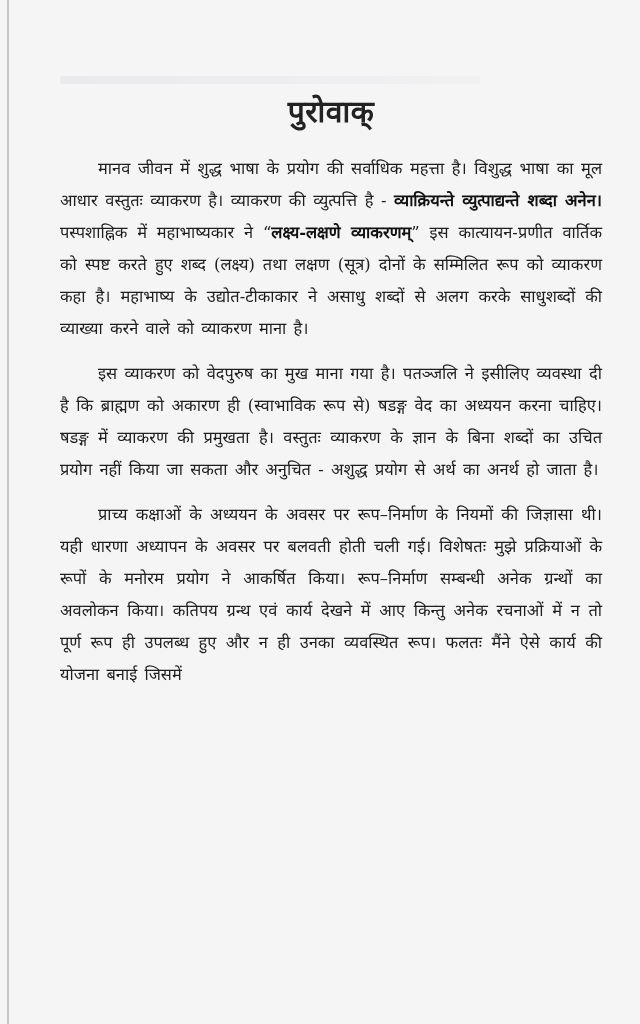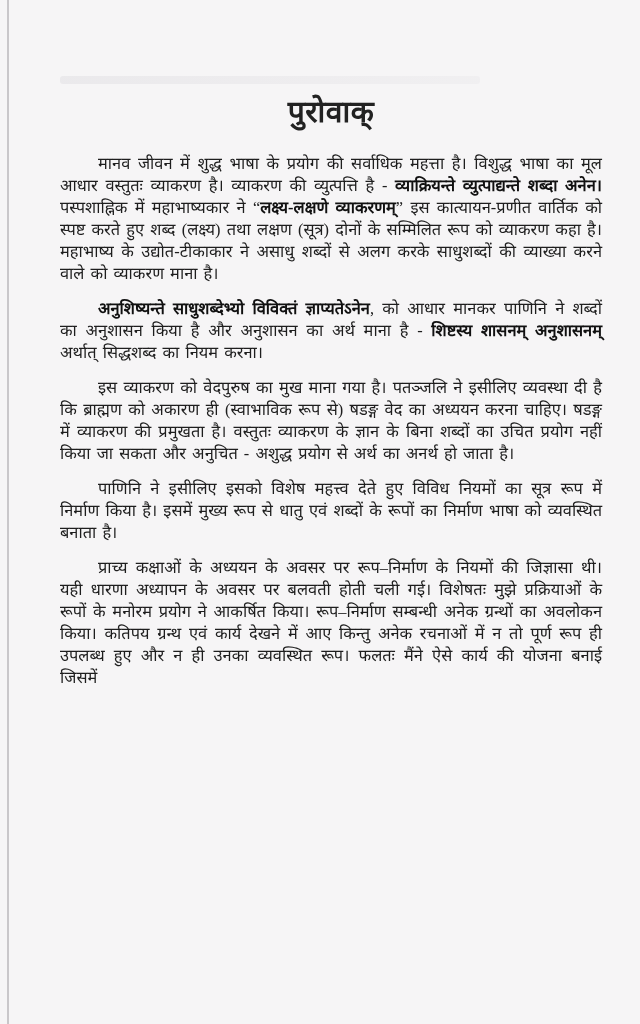--- a/index.html
+++ b/index.html
@@ -30,33 +30,32 @@
       width: 420px;
       height: 8px;
       background: linear-gradient(90deg, rgba(200,198,205,0.25), rgba(200,198,205,0.12));
       border-radius: 3px;
     }
     .page {
       position: absolute;
       left: 60px;
       top: 90px;
       width: 542px;
-      font-family: Liberation Serif, serif;
     }
     .title {
       text-align: center;
       font-size: 30px;
       font-weight: bold;
       color: #222;
       margin: 0 0 22px 0;
       letter-spacing: 0.5px;
     }
     .para {
       font-size: 16.4px;
-      line-height: 22px;
+      line-height: 32px;
       text-align: justify;
       text-indent: 38px;
       margin: 0 0 13px 0;
       word-spacing: 2px;
     }
     .para b {
       font-weight: bold;
       color: #111;
     }
   </style>
@@ -66,29 +65,23 @@
 <div class="page-edge"></div>
 <div class="bleed"></div>
 
 <div class="page">
   <h1 class="title">पुरोवाक्</h1>
 
   <p class="para">
     <span>मानव जीवन में शुद्ध भाषा के प्रयोग की सर्वाधिक महत्ता है। विशुद्ध भाषा का मूल आधार वस्तुतः व्याकरण है। व्याकरण की व्युत्पत्ति है - </span><b>व्याक्रियन्ते व्युत्पाद्यन्ते शब्दा अनेन।</b><span> पस्पशाह्निक में महाभाष्यकार ने “</span><b>लक्ष्य-लक्षणे व्याकरणम्</b><span>” इस कात्यायन-प्रणीत वार्तिक को स्पष्ट करते हुए शब्द (लक्ष्य) तथा लक्षण (सूत्र) दोनों के सम्मिलित रूप को व्याकरण कहा है। महाभाष्य के उद्योत-टीकाकार ने असाधु शब्दों से अलग करके साधुशब्दों की व्याख्या करने वाले को व्याकरण माना है।</span>
   </p>
 
-  <p class="para">
-    <b>अनुशिष्यन्ते साधुशब्देभ्यो विविक्तं ज्ञाप्यतेऽनेन</b><span>, को आधार मानकर पाणिनि ने शब्दों का अनुशासन किया है और अनुशासन का अर्थ माना है - </span><b>शिष्टस्य शासनम् अनुशासनम्</b><span> अर्थात् सिद्धशब्द का नियम करना।</span>
-  </p>
 
 
   <p class="para">
     <span>इस व्याकरण को वेदपुरुष का मुख माना गया है। पतञ्जलि ने इसीलिए व्यवस्था दी है कि ब्राह्मण को अकारण ही (स्वाभाविक रूप से) षडङ्ग वेद का अध्ययन करना चाहिए। षडङ्ग में व्याकरण की प्रमुखता है। वस्तुतः व्याकरण के ज्ञान के बिना शब्दों का उचित प्रयोग नहीं किया जा सकता और अनुचित - अशुद्ध प्रयोग से अर्थ का अनर्थ हो जाता है।</span>
   </p>
 
-  <p class="para">
-    <span>पाणिनि ने इसीलिए इसको विशेष महत्त्व देते हुए विविध नियमों का सूत्र रूप में निर्माण किया है। इसमें मुख्य रूप से धातु एवं शब्दों के रूपों का निर्माण भाषा को व्यवस्थित बनाता है।</span>
-  </p>
 
   <p class="para">
     <span>प्राच्य कक्षाओं के अध्ययन के अवसर पर रूप–निर्माण के नियमों की जिज्ञासा थी। यही धारणा अध्यापन के अवसर पर बलवती होती चली गई। विशेषतः मुझे प्रक्रियाओं के रूपों के मनोरम प्रयोग ने आकर्षित किया। रूप–निर्माण सम्बन्धी अनेक ग्रन्थों का अवलोकन किया। कतिपय ग्रन्थ एवं कार्य देखने में आए किन्तु अनेक रचनाओं में न तो पूर्ण रूप ही उपलब्ध हुए और न ही उनका व्यवस्थित रूप। फलतः मैंने ऐसे कार्य की योजना बनाई जिसमें</span>
   </p>
 </div>
 
 </body></html>

